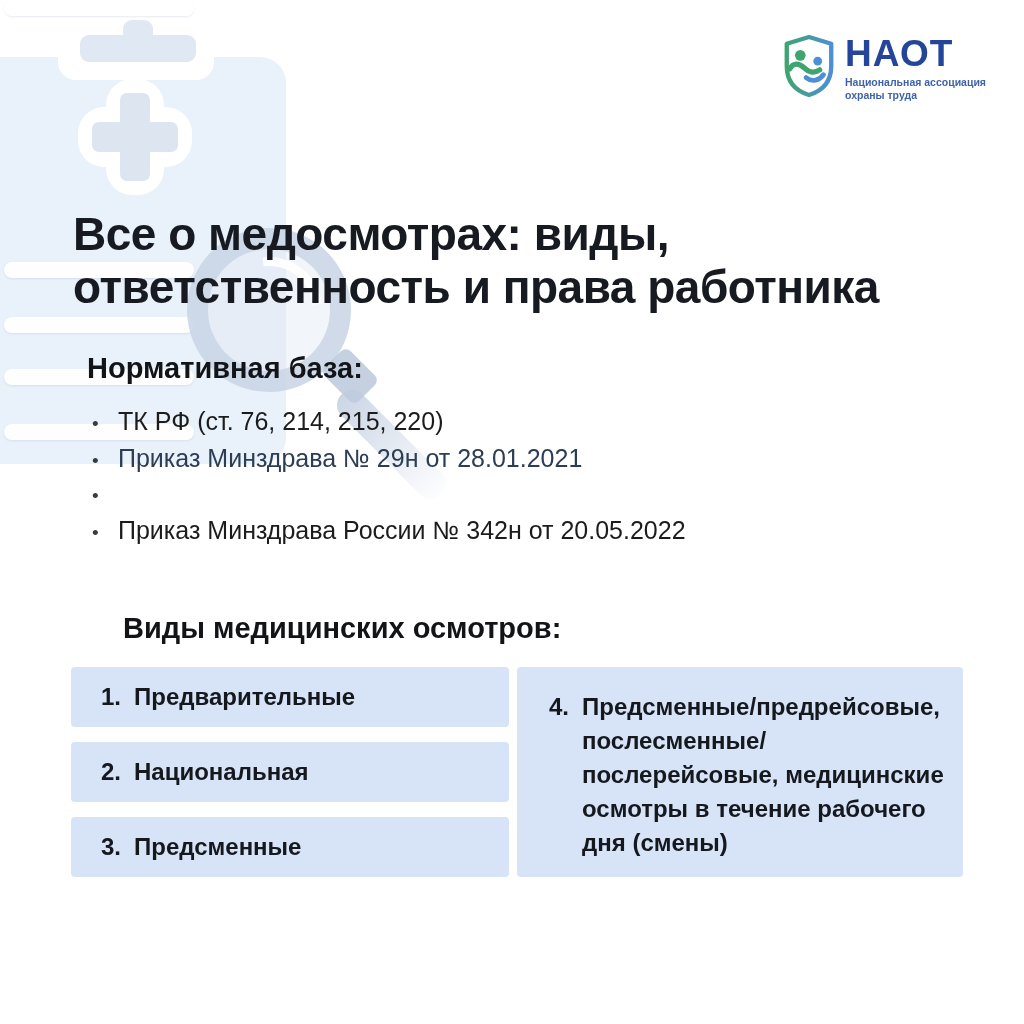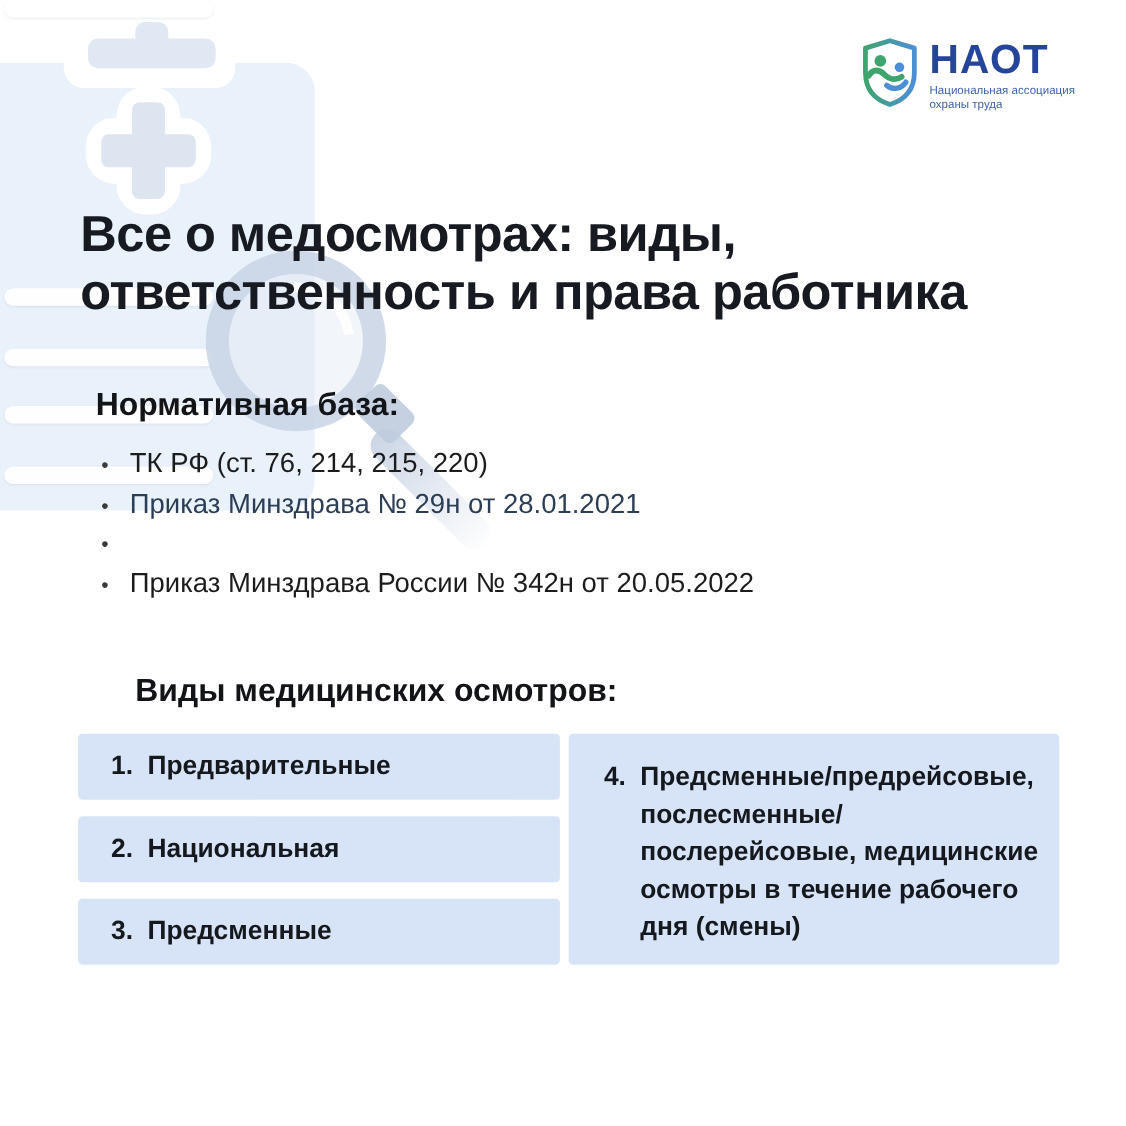--- a/index.html
+++ b/index.html
@@ -80,26 +80,26 @@
 
   
   .logo{position:absolute;left:780px;top:34px;display:flex;z-index:3;}
   .logo-shield{width:58px;height:64px;flex:0 0 auto;}
   .logo-text{margin-left:7px;}
   .logo-abbr{
     font-size:37px;font-weight:bold;color:#24459A;
     letter-spacing:1px;line-height:40px;
   }
   .logo-sub{
-    font-size:10.5px;line-height:13px;color:#3F63AA;margin-top:2px;
+    font-size:10.5px;line-height:13px;color:#3F63AA;margin-top:2px;font-weight:bold;
   }
 
   
   .title{
-    position:absolute;left:73px;top:186px;width:910px;z-index:2;margin:0;
+    position:absolute;left:73px;top:208px;width:910px;z-index:2;margin:0;
     font-size:46px;line-height:53px;font-weight:bold;color:#171B21;
     letter-spacing:-0.5px;
   }
   .h2{
     position:absolute;left:87px;width:900px;z-index:2;margin:0;
     font-size:29px;line-height:34px;font-weight:bold;color:#121418;
   }
   .h2.norm{top:351px;}
   .h2.types{top:611px;margin-left:36px;}
   .bullets{

